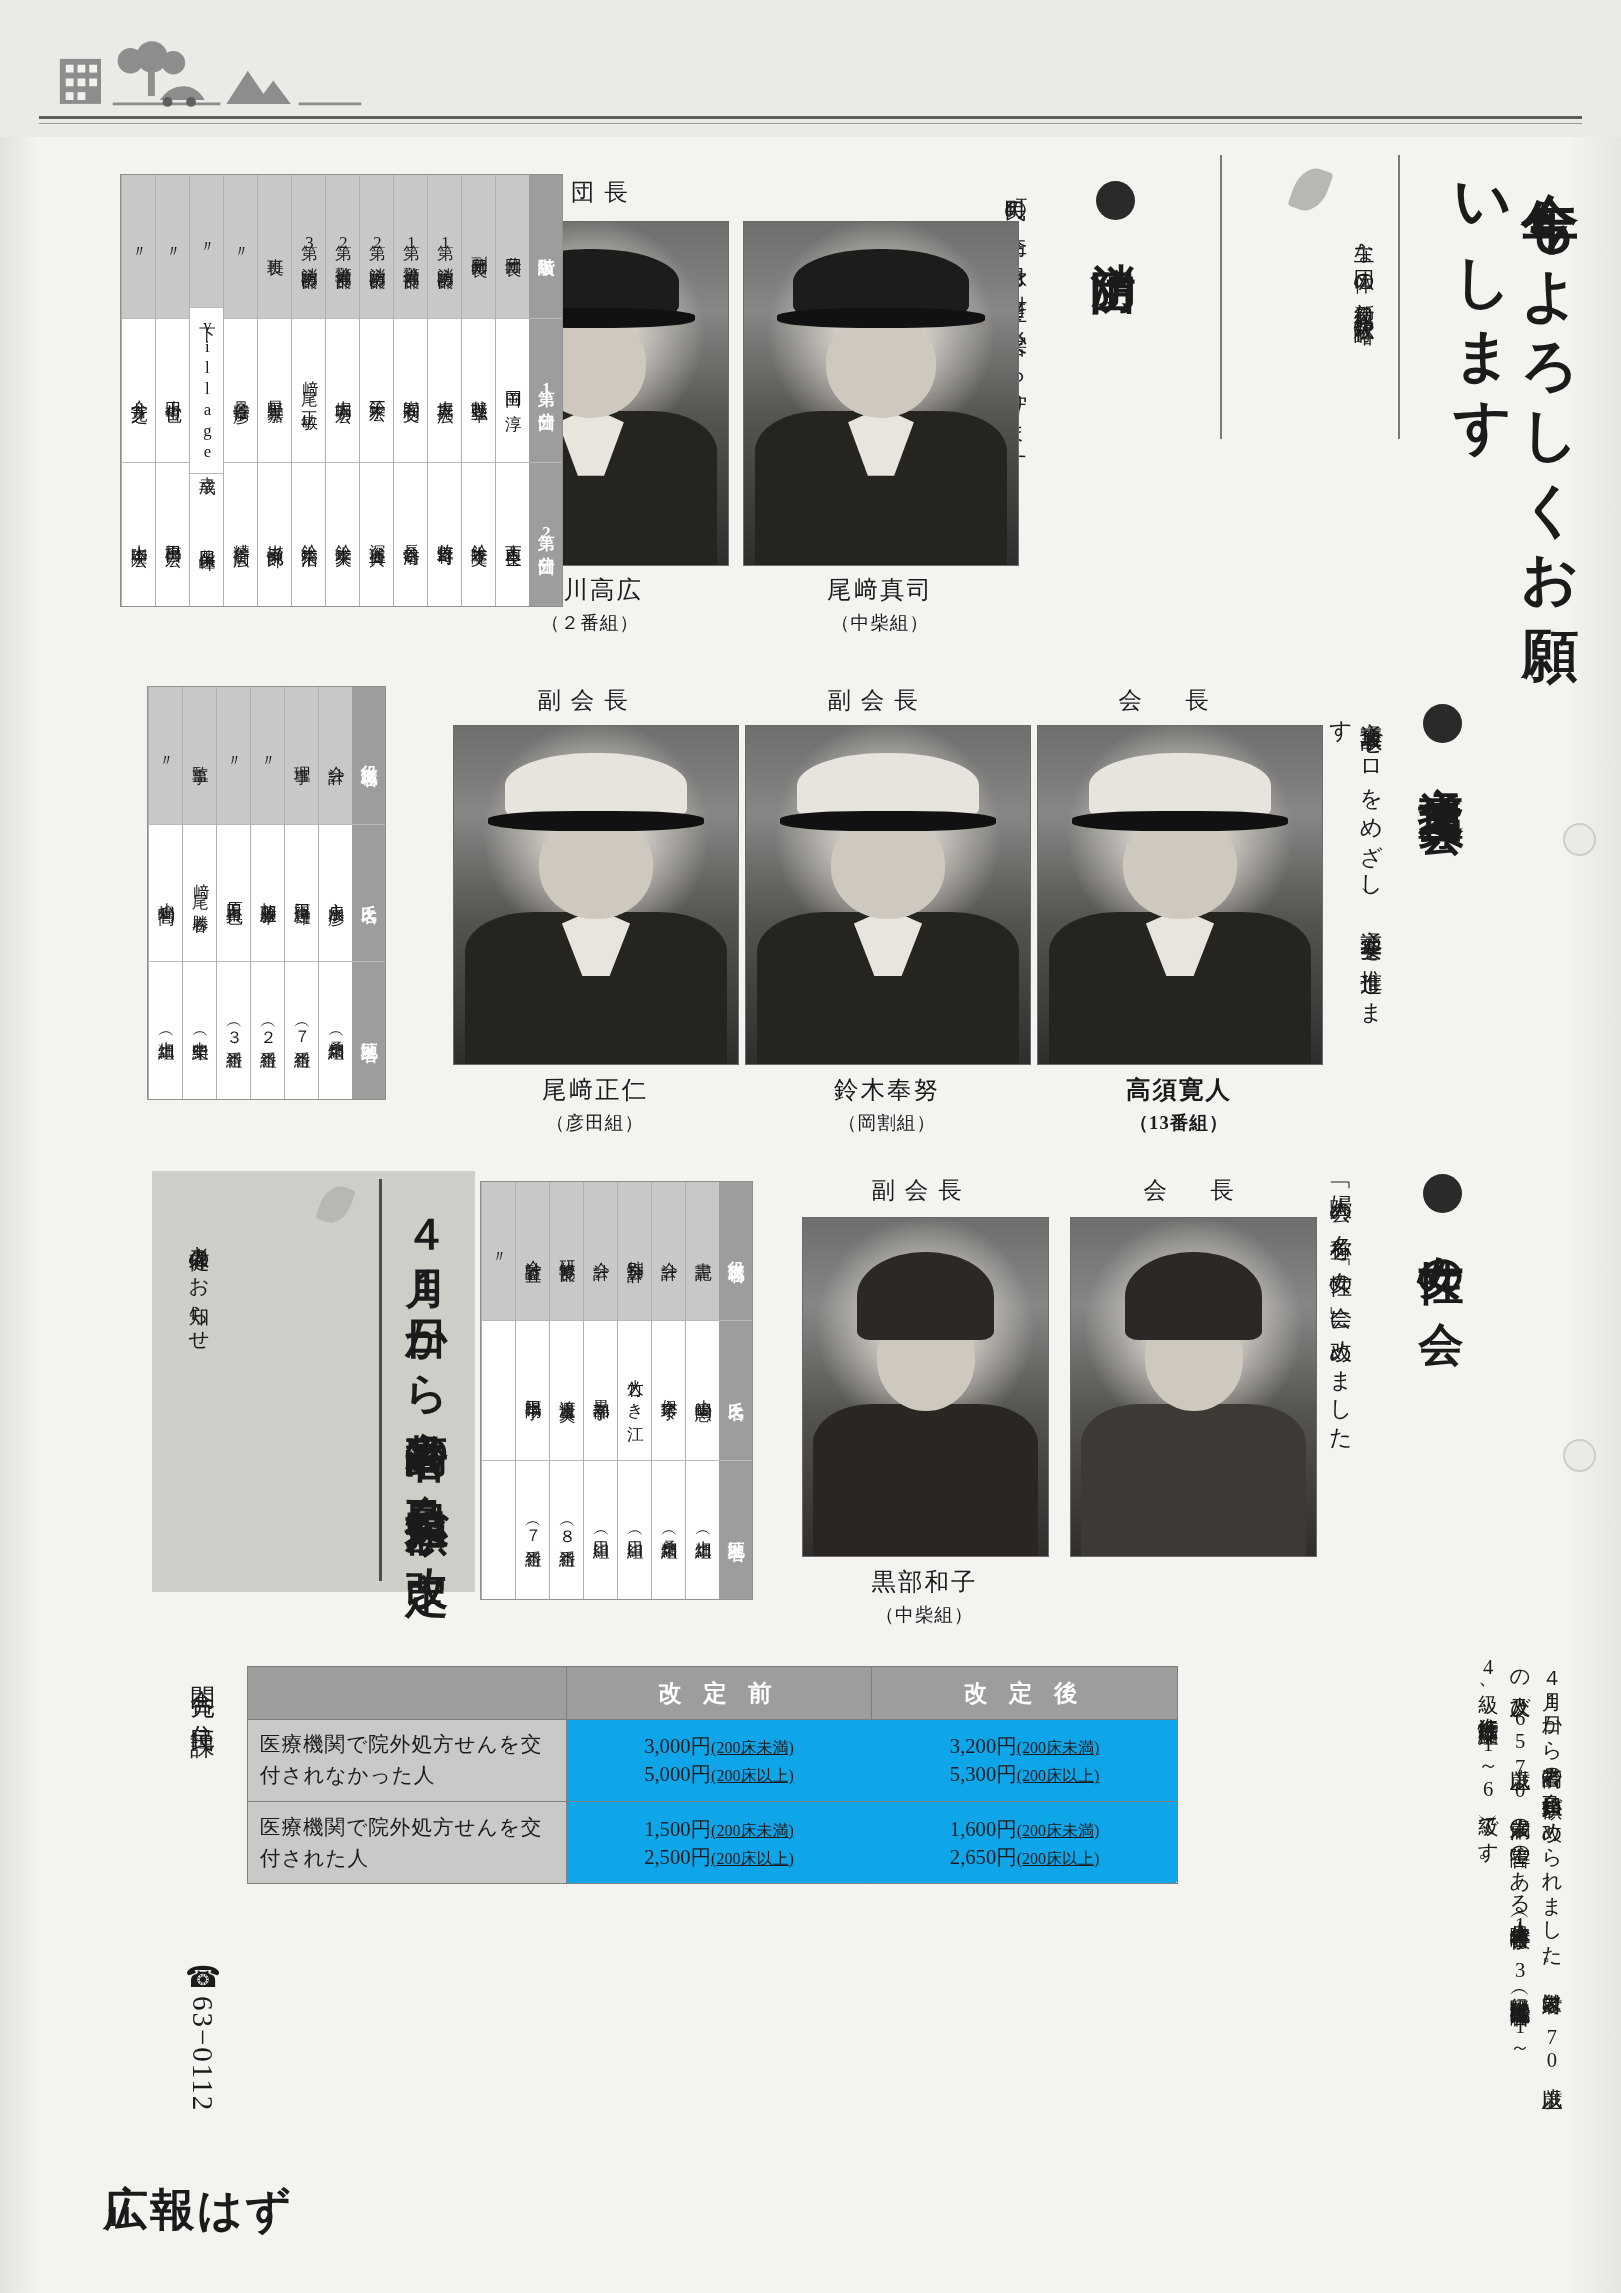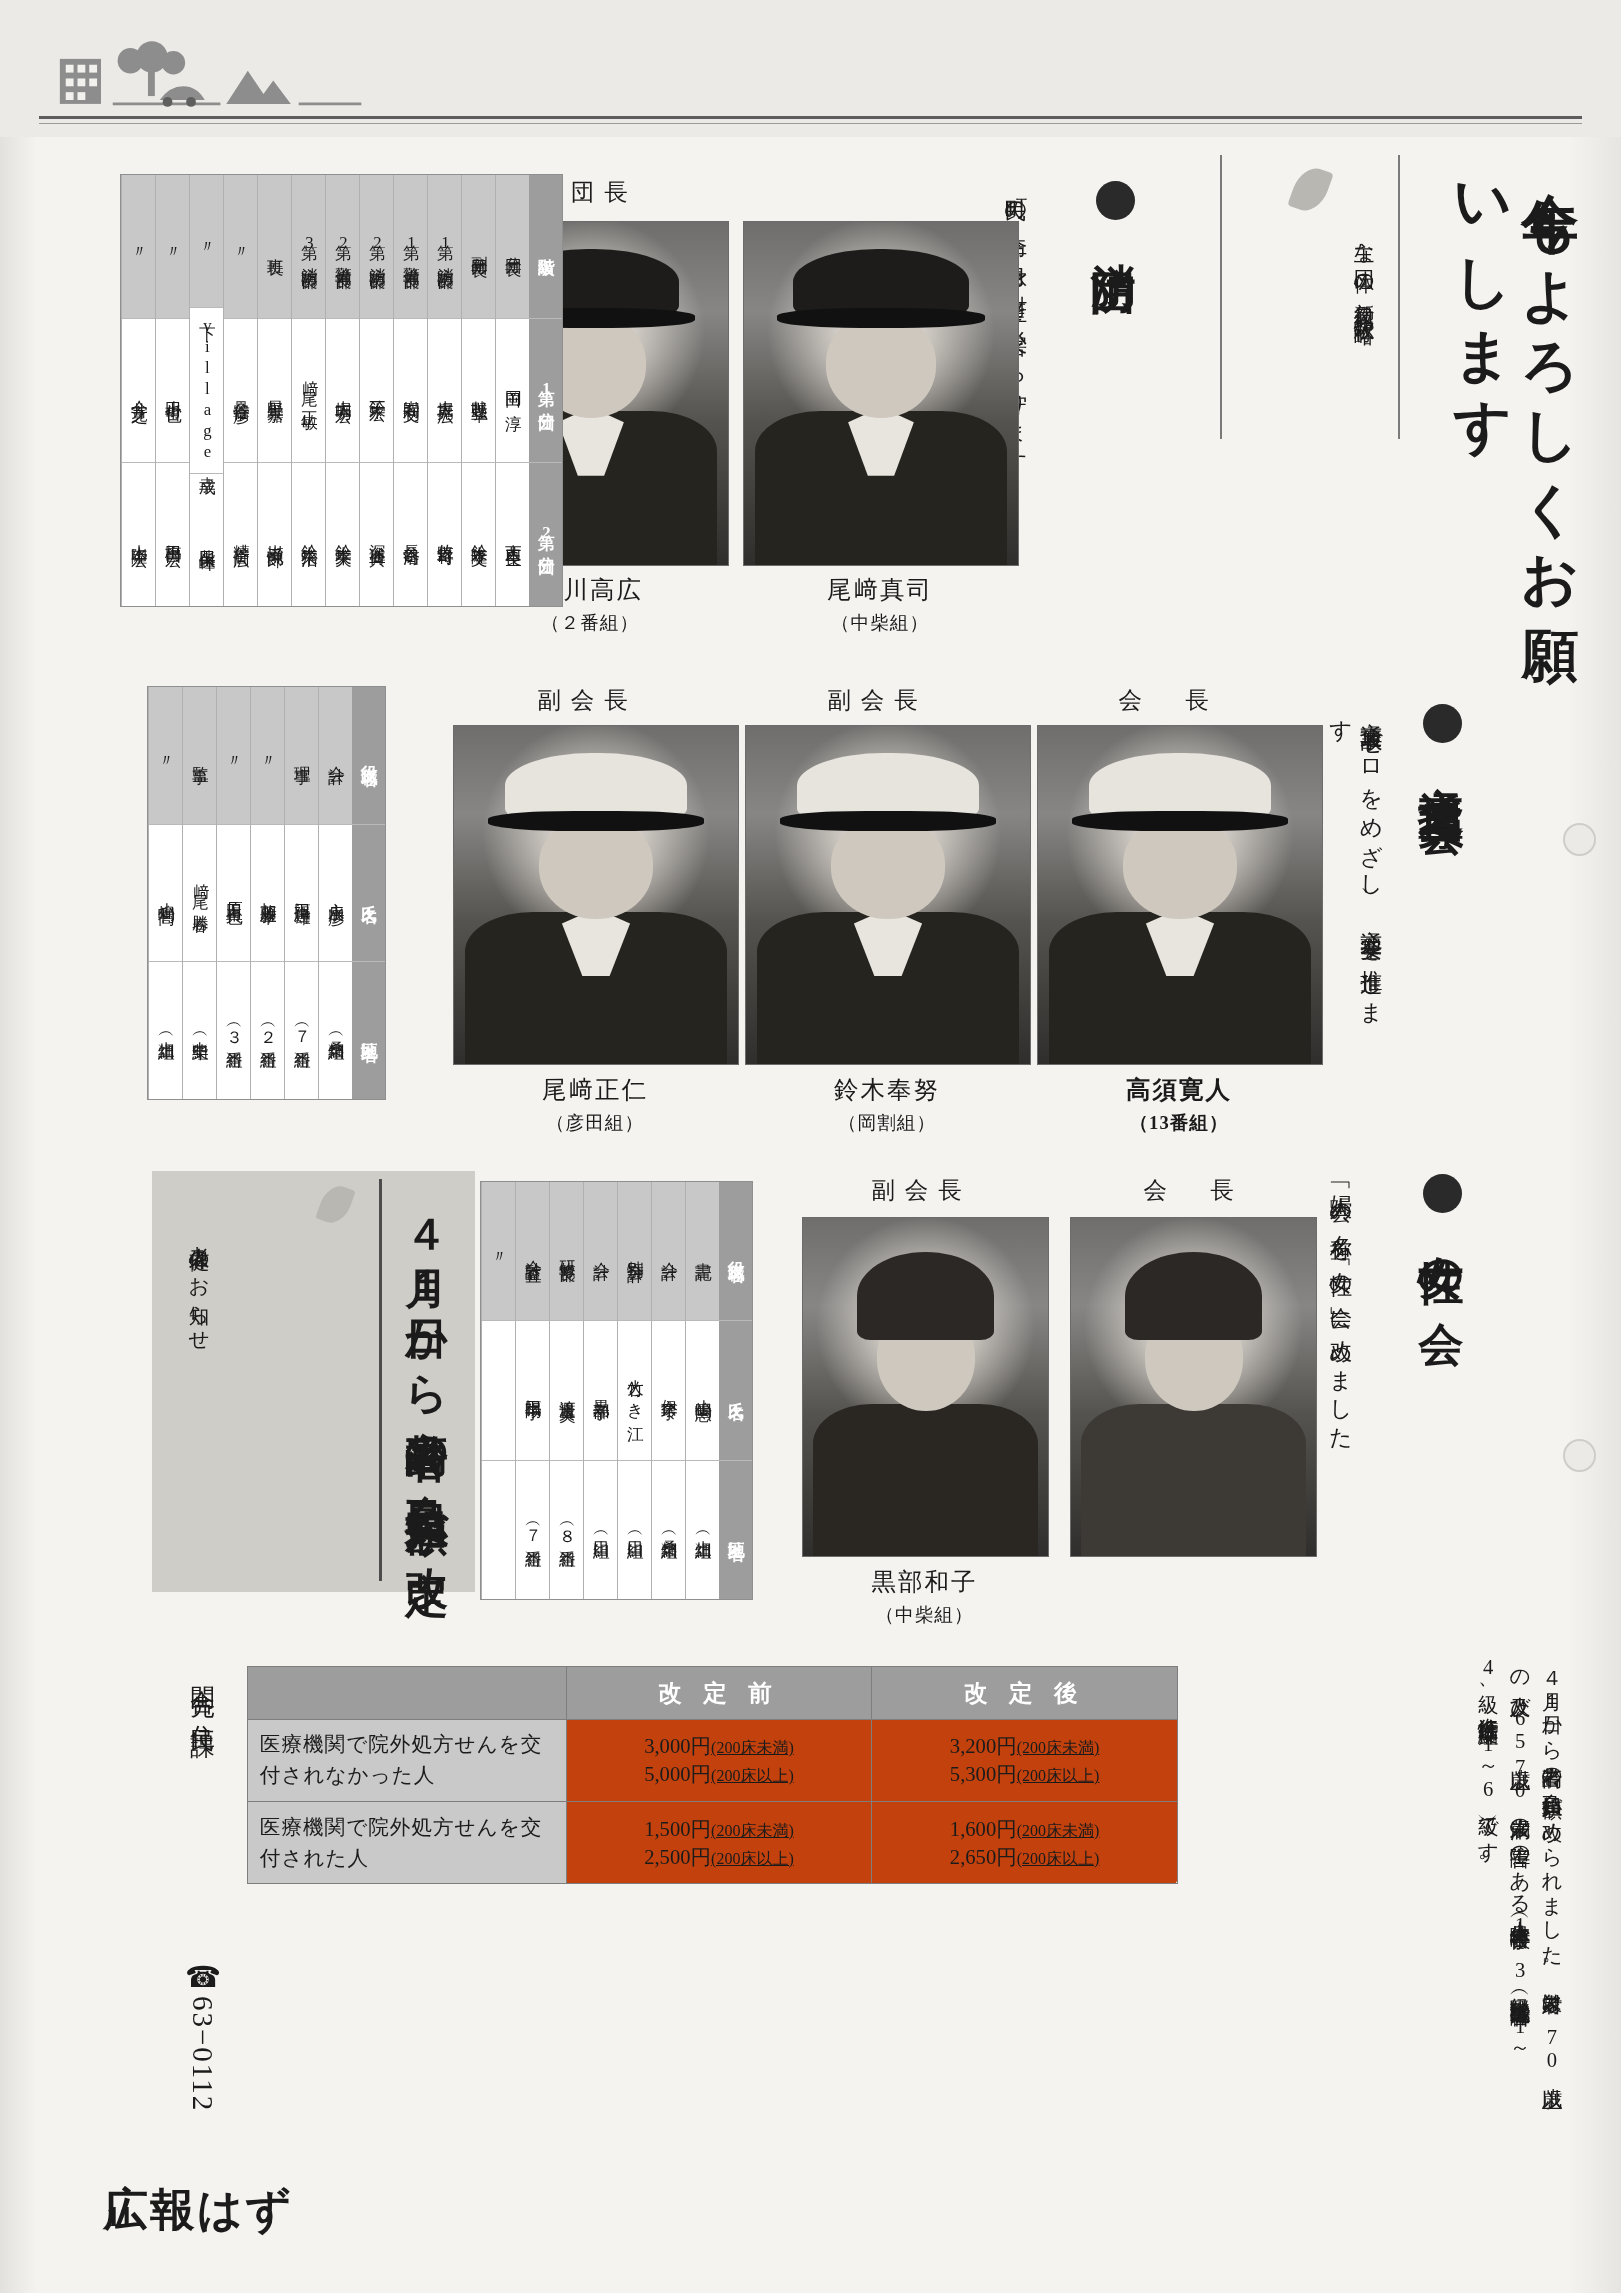--- a/index.html
+++ b/index.html
@@ -150,21 +150,21 @@
     background:#cfcdc8;
   }
   .bigtitle .tx{
     position:absolute;right:17.6px;top:15.7px;height:284px;
     font-size:43px;font-weight:bold;letter-spacing:3.9px;
   }
   
   .rate{
     position:absolute;
     border-collapse:collapse;
-    background:#c2410c;
+    background:#0ea5e9;
     font-size:20.6px;
     border-radius:6px;
   }
   .rate th,.rate td{
     border:1px solid #7e7e7e;
     padding:9.8px 11.8px;
     text-align:center;
     vertical-align:middle;
   }
   .rate th{background:#9d9d9d;color:#fff;font-size:23.5px;letter-spacing:7.8px;font-weight:bold;}

